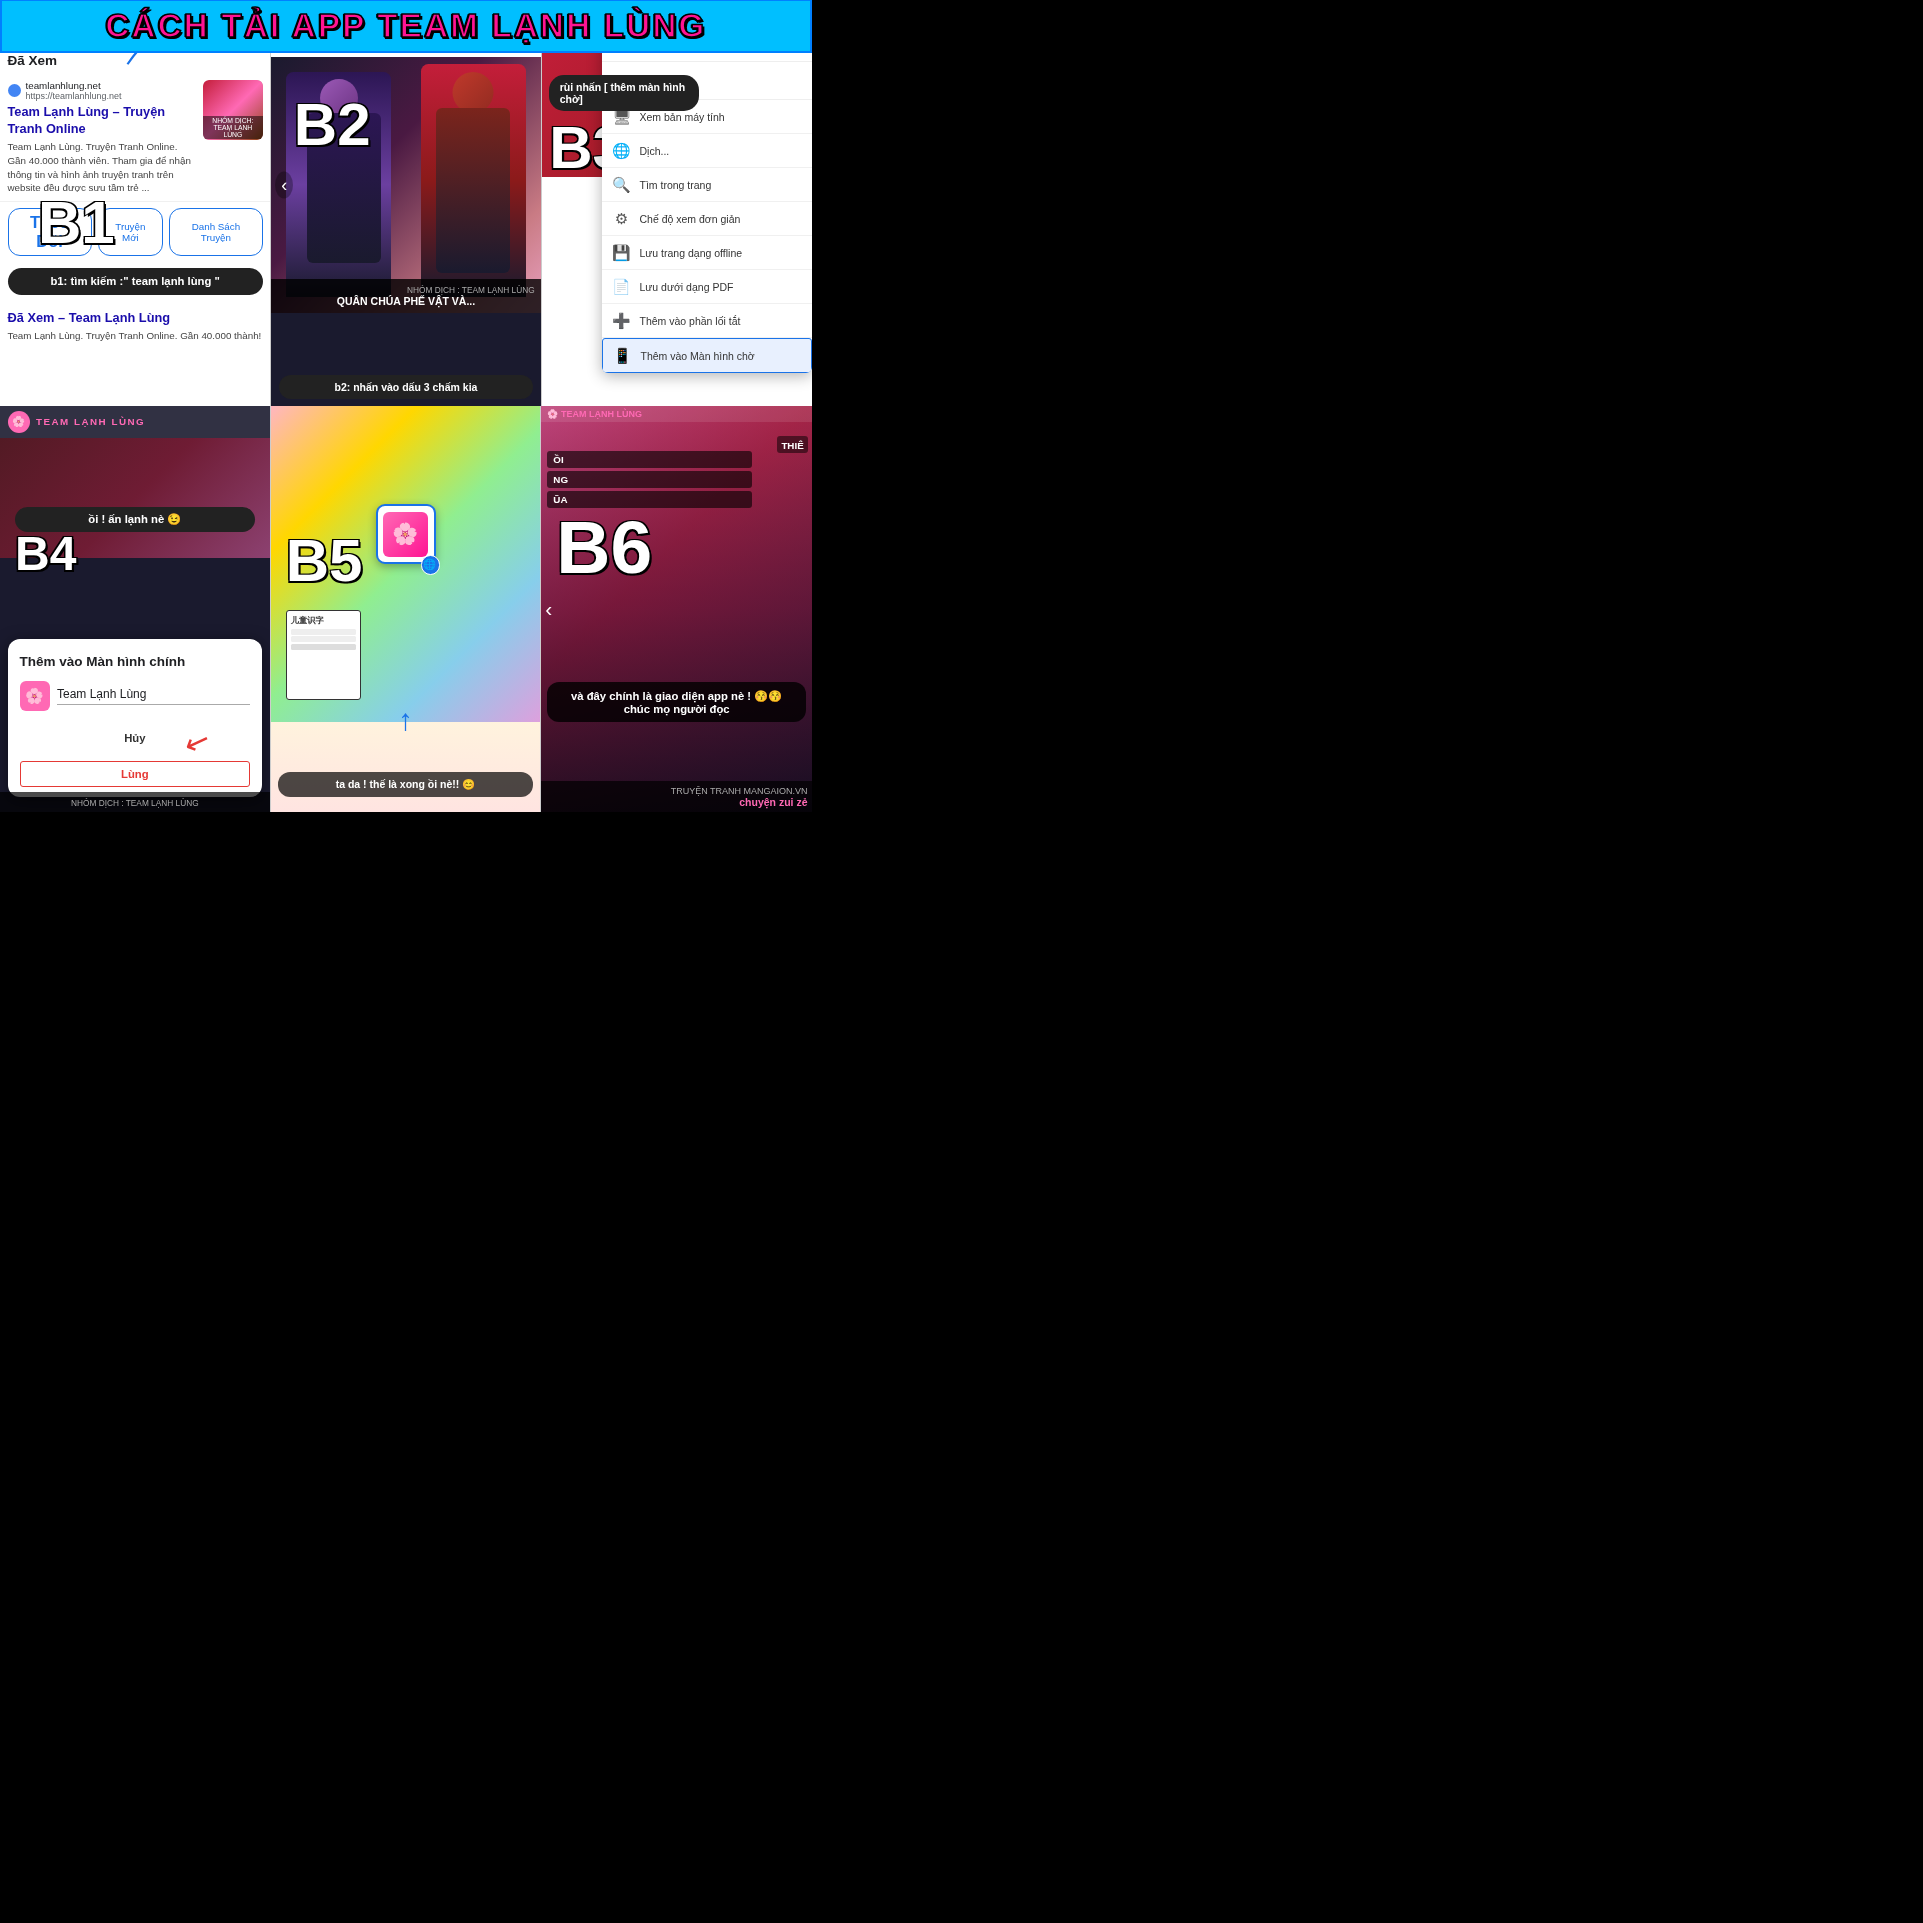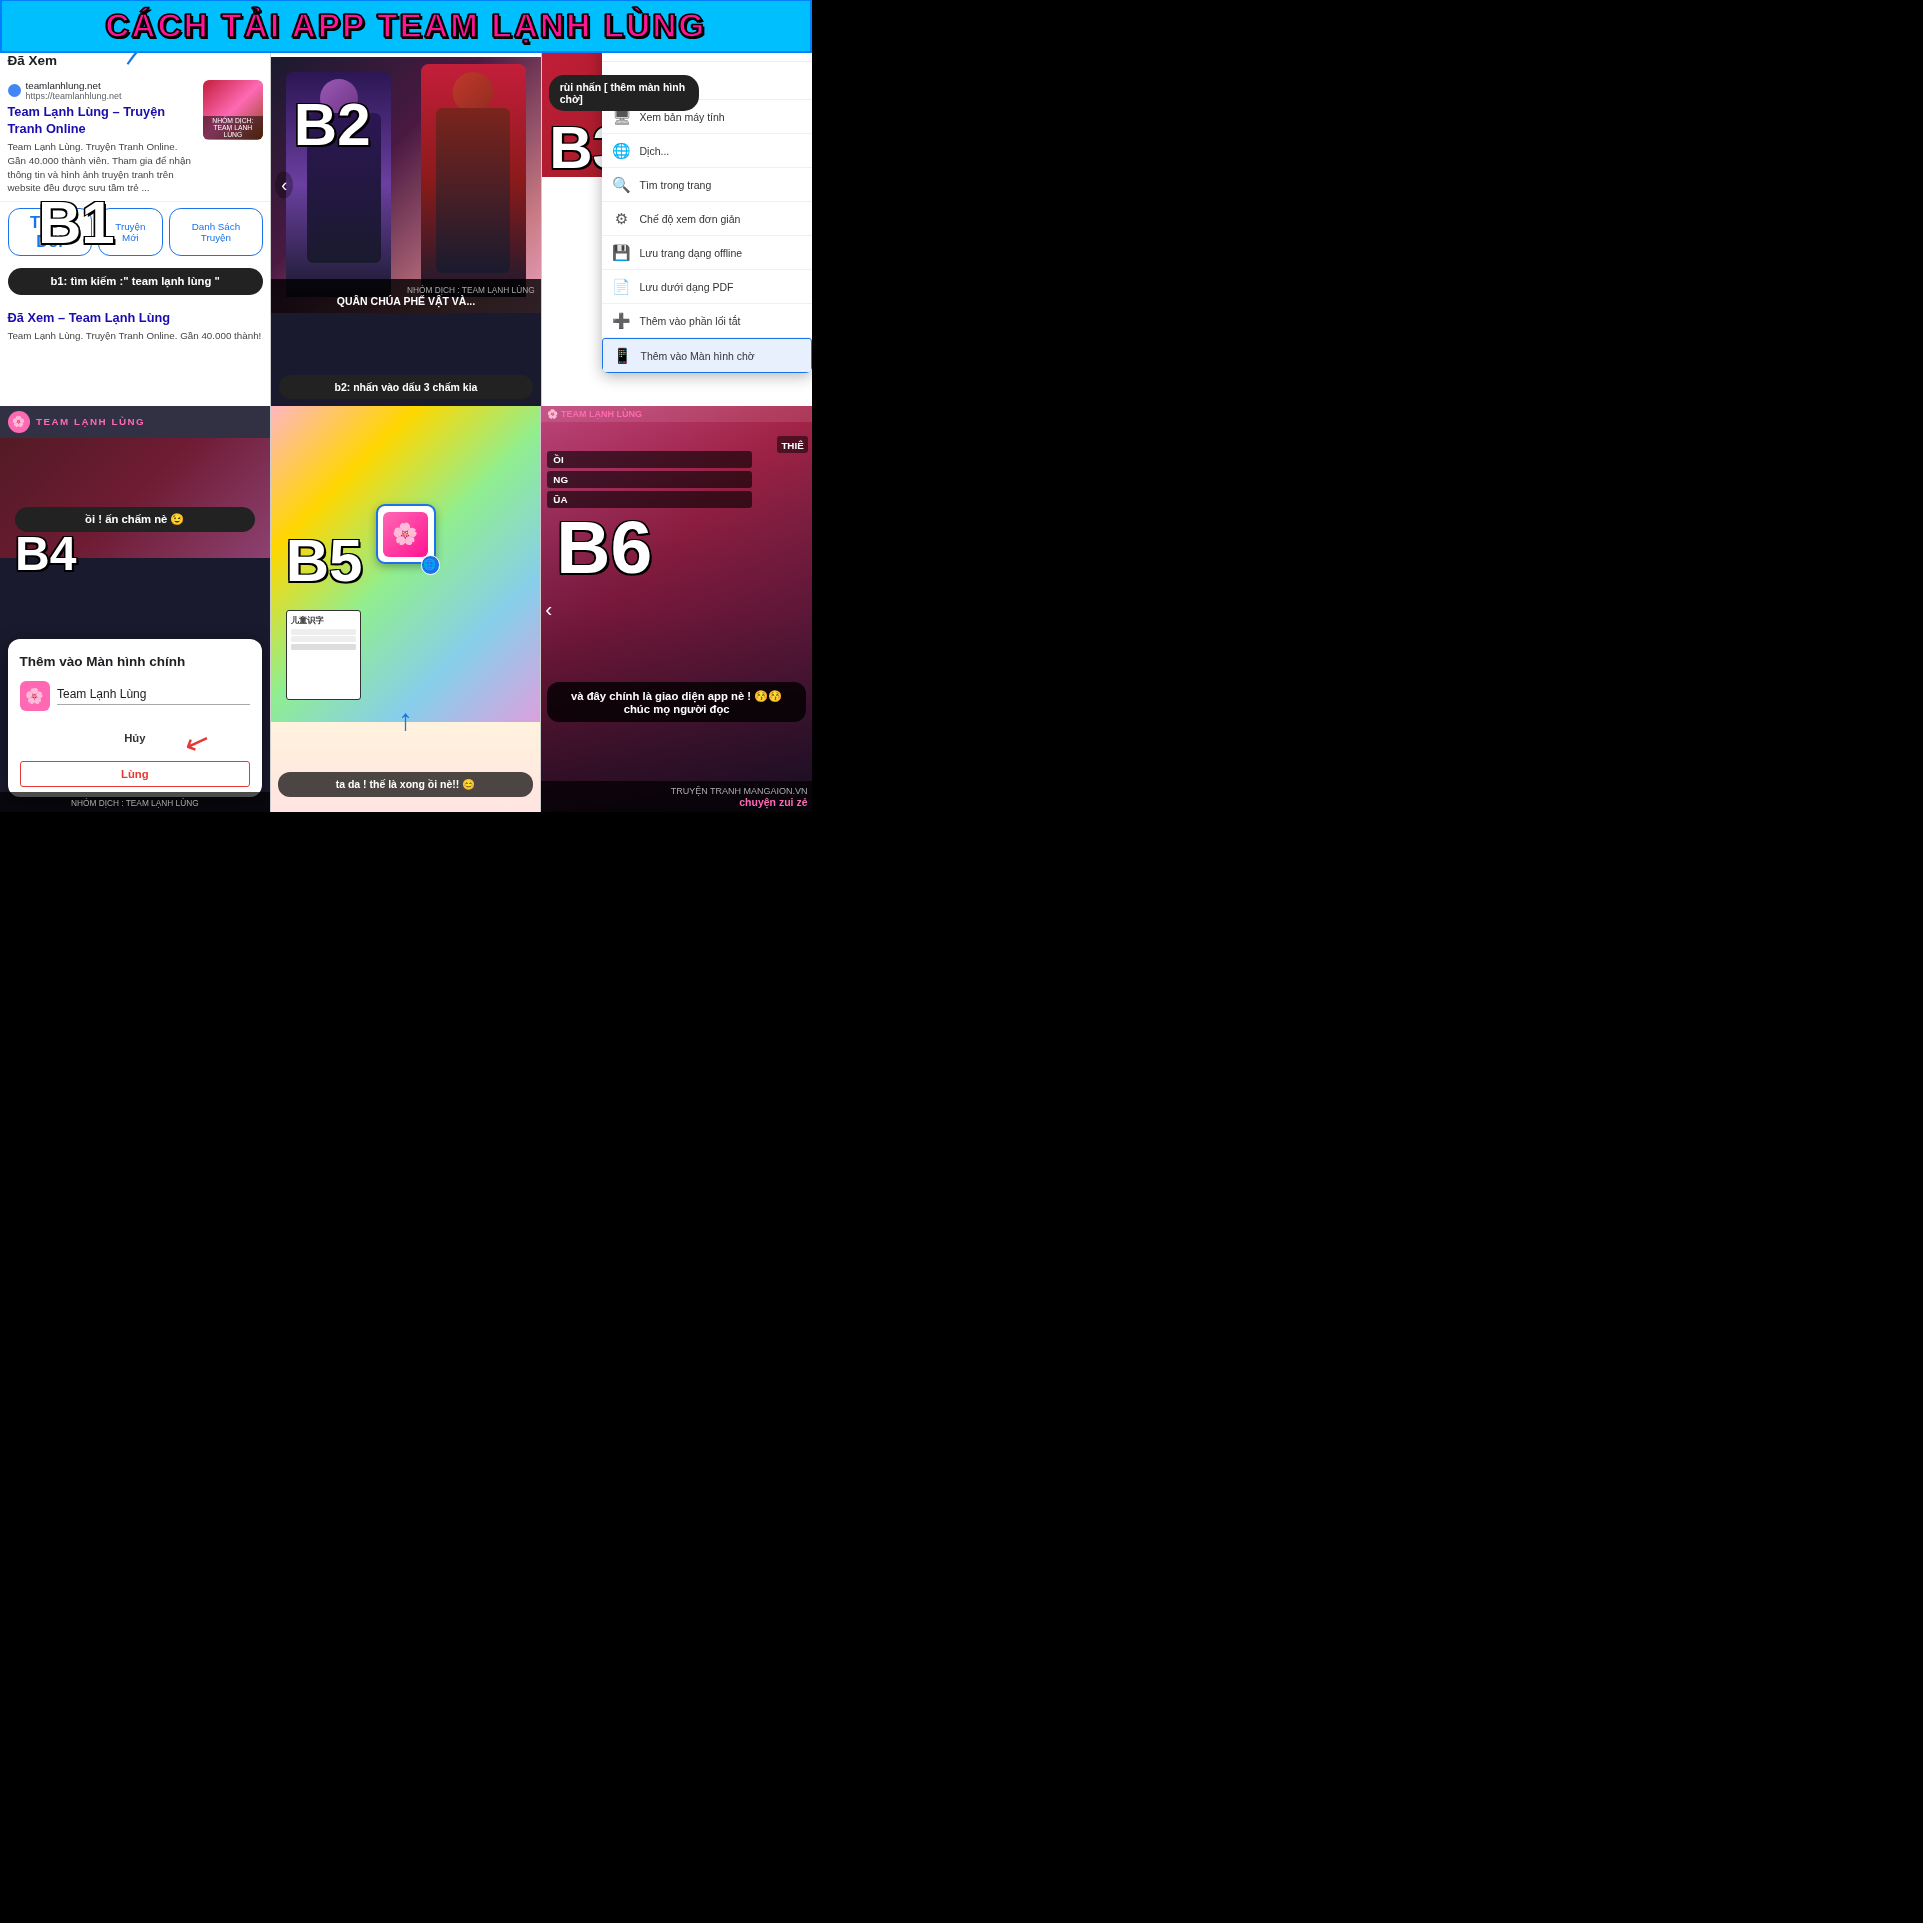--- a/index.html
+++ b/index.html
@@ -822,21 +822,21 @@
 
 <div class="bottom-half">
 
   <div class="panel-b4">
     <div class="b4-website-header">
       <div class="site-logo-small">🌸</div>
       <div style="font-size:9.8px;font-weight:900;color:#ff69b4;letter-spacing:1.5px;text-transform:uppercase;flex:1;">TEAM LẠNH LÙNG</div>
     </div>
     <div class="b4-bg-image"></div>
 
-    <div class="bubble-b4">ồi ! ấn chấm nè 😉</div>
+    <div class="bubble-b4">ồi ! ấn lạnh nè 😉</div>
 
     <div class="b-label" style="top:120px;left:15px;font-size:48px;">B4</div>
 
     <div class="add-to-home-dialog">
       <div class="dialog-title">Thêm vào Màn hình chính</div>
       <div class="dialog-input-row">
         <div class="dialog-app-icon">🌸</div>
         <div class="dialog-app-name">Team Lạnh Lùng</div>
       </div>
       <div class="dialog-buttons">

